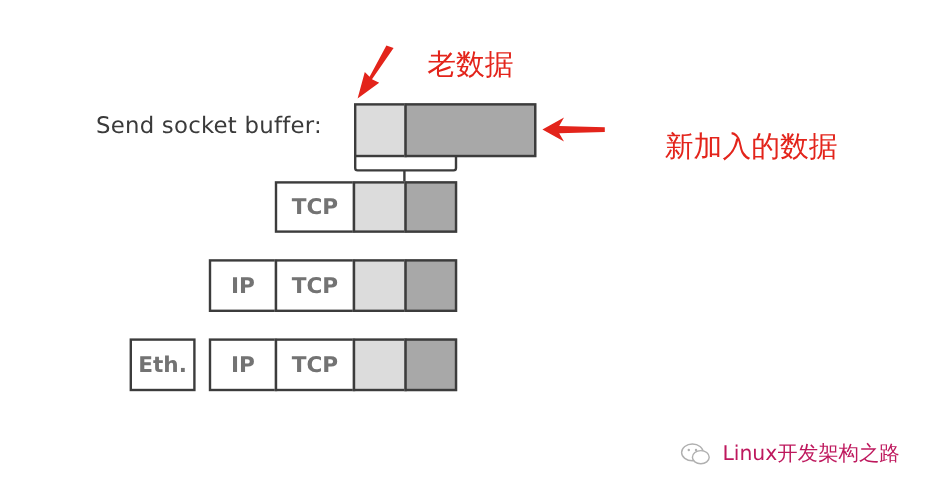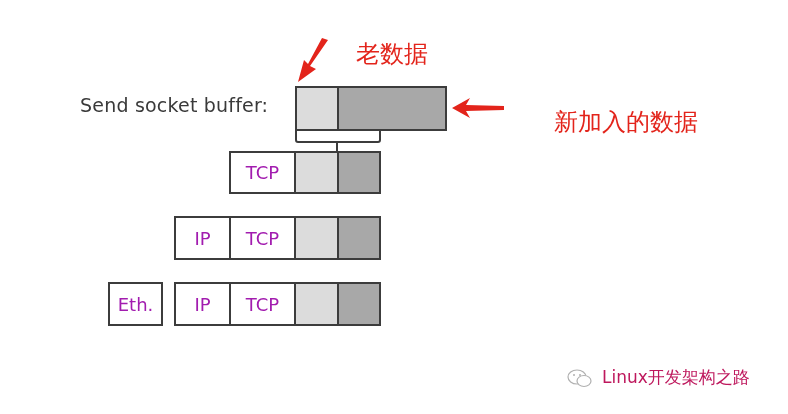--- a/index.html
+++ b/index.html
@@ -1,19 +1,19 @@
 <!DOCTYPE html>
 <html><head>
 <meta charset="utf-8">
 <style>
   html, body { margin:0; padding:0; background:#ffffff; }
   body { width:788px; height:414px; position:relative; overflow:hidden; font-family:"DejaVu Sans", sans-serif; }
   .abs { position:absolute; box-sizing:border-box; }
   .label-send { left:80px; top:94px; font-size:19px; color:#3a3a3a; letter-spacing:0.2px; font-family:"DejaVu Sans", sans-serif; }
-  .cell { position:absolute; box-sizing:border-box; border:2px solid #3c3c3c; display:flex; align-items:center; justify-content:center; font-size:18px; color:#a21caf; background:#fff; }
+  .cell { position:absolute; box-sizing:border-box; border:2px solid #3c3c3c; display:flex; align-items:center; justify-content:center; font-size:18px; color:#737373; background:#fff;font-weight:bold; }
   .old { background:#dcdcdc; }
   .new { background:#a8a8a8; }
   .cn { position:absolute; color:#e3241b; font-size:24px; font-family:Liberation Sans, sans-serif; white-space:nowrap; }
   .watermark { position:absolute; left:566px; top:366px; font-size:17px; color:#be185d; white-space:nowrap; display:flex; align-items:center; gap:8px; }
 </style>
 </head>
 <body>
 
 <div class="abs label-send">Send socket buffer:</div>
 

